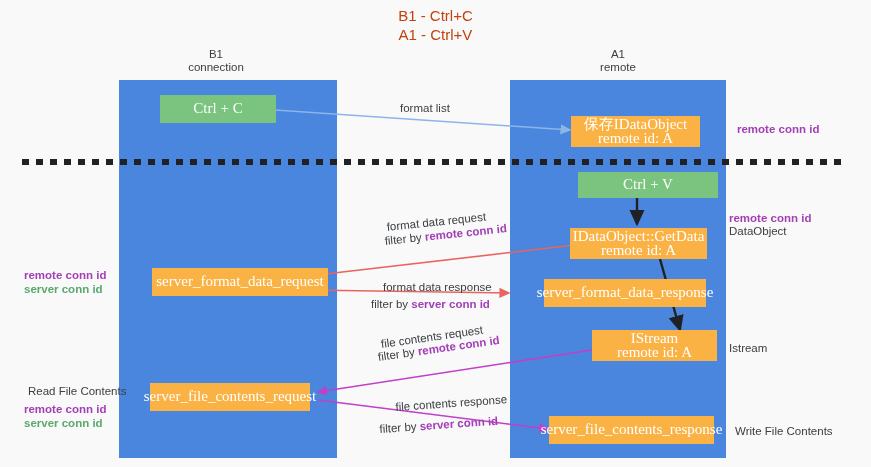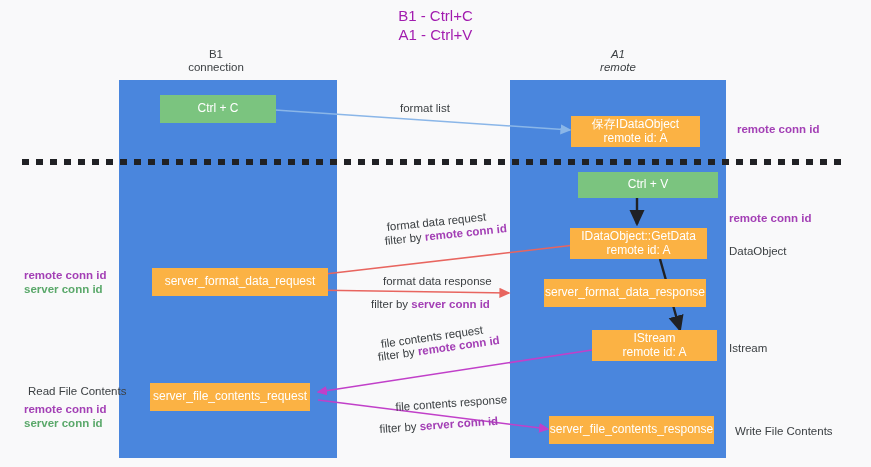--- a/index.html
+++ b/index.html
@@ -9,30 +9,30 @@
     font-family:"Liberation Sans","DejaVu Sans",sans-serif;
     color:#3c4043;
     position:relative;
     overflow:hidden;
   }
   #canvas{position:absolute;inset:0;width:871px;height:467px;}
   svg.layer{position:absolute;left:0;top:0;width:871px;height:467px;pointer-events:none;}
 
   .title{
     position:absolute;left:0;top:6px;width:871px;
-    text-align:center;font-size:15px;line-height:19px;color:#a21caf;
+    text-align:center;font-size:15px;line-height:19px;color:#c2410c;
   }
 
   .col{position:absolute;background:#4a86dd;}
   .colhead{position:absolute;text-align:center;font-size:11.5px;line-height:13px;color:#3c4043;}
 
   .box{
     position:absolute;box-sizing:border-box;
     display:flex;flex-direction:column;align-items:center;justify-content:center;
-    color:#ffffff;font-size:12px;line-height:13.5px;text-align:center;
+    color:#ffffff;font-size:15px;line-height:13.5px;text-align:center;font-family:Liberation Serif, serif;
   }
   .box.orange{background:#fbb244;}
   .box.green{background:#7bc47f;}
   .box span{display:block;white-space:nowrap;}
 
   .lbl{position:absolute;font-size:11.5px;line-height:14px;white-space:nowrap;}
   .lbl.black{color:#3c4043;}
   .lbl.purple{color:#a33fb5;font-weight:bold;}
   .lbl.green{color:#5aa86a;font-weight:bold;}
 
@@ -46,21 +46,21 @@
 
   <div class="title">
     <div>B1 - Ctrl+C</div>
     <div>A1 - Ctrl+V</div>
   </div>
 
   <div class="colhead" style="left:156px;top:48px;width:120px;">
     <div>B1</div>
     <div>connection</div>
   </div>
-  <div class="colhead" style="left:558px;top:48px;width:120px;font-style:italic;">
+  <div class="colhead" style="left:558px;top:48px;width:120px;">
     <div>A1</div>
     <div>remote</div>
   </div>
 
   <div class="col" style="left:119px;top:80px;width:218px;height:378px;"></div>
   <div class="col" style="left:510px;top:80px;width:216px;height:378px;"></div>
 
   <svg class="layer" viewBox="0 0 871 467">
     <defs>
       <marker id="ah-blue" markerWidth="7" markerHeight="7" refX="6" refY="3.2" orient="auto">
@@ -133,38 +133,38 @@
     <span>server_file_contents_response</span>
   </div>
 
   <div class="arrowlbl" style="left:400px;top:101px;">format list</div>
 
   <div class="arrowlbl" style="left:386px;top:220px;transform:rotate(-6deg);transform-origin:left top;">format data request</div>
   <div class="arrowlbl" style="left:384px;top:234px;transform:rotate(-6deg);transform-origin:left top;">
     <span>filter by </span><span class="p">remote conn id</span>
   </div>
 
-  <div class="arrowlbl" style="left:383px;top:274px;">format data response</div>
+  <div class="arrowlbl" style="left:383px;top:280px;">format data response</div>
   <div class="arrowlbl" style="left:371px;top:297px;">
     <span>filter by </span><span class="p">server conn id</span>
   </div>
 
   <div class="arrowlbl" style="left:380px;top:337px;transform:rotate(-8deg);transform-origin:left top;">file contents request</div>
   <div class="arrowlbl" style="left:377px;top:350px;transform:rotate(-8deg);transform-origin:left top;">
     <span>filter by </span><span class="p">remote conn id</span>
   </div>
 
   <div class="arrowlbl" style="left:395px;top:400px;transform:rotate(-4deg);transform-origin:left top;">file contents response</div>
   <div class="arrowlbl" style="left:379px;top:422px;transform:rotate(-4deg);transform-origin:left top;">
     <span>filter by </span><span class="p">server conn id</span>
   </div>
 
   <div class="lbl purple" style="left:737px;top:122px;">remote conn id</div>
   <div class="lbl purple" style="left:729px;top:211px;">remote conn id</div>
-  <div class="lbl black" style="left:729px;top:244px;">DataObject</div>
+  <div class="lbl black" style="left:729px;top:224px;">DataObject</div>
   <div class="lbl black" style="left:729px;top:341px;">Istream</div>
   <div class="lbl black" style="left:735px;top:424px;">Write File Contents</div>
 
   <div class="lbl purple" style="left:24px;top:268px;">remote conn id</div>
   <div class="lbl green" style="left:24px;top:282px;">server conn id</div>
 
   <div class="lbl black" style="left:28px;top:384px;">Read File Contents</div>
   <div class="lbl purple" style="left:24px;top:402px;">remote conn id</div>
   <div class="lbl green" style="left:24px;top:416px;">server conn id</div>
 

